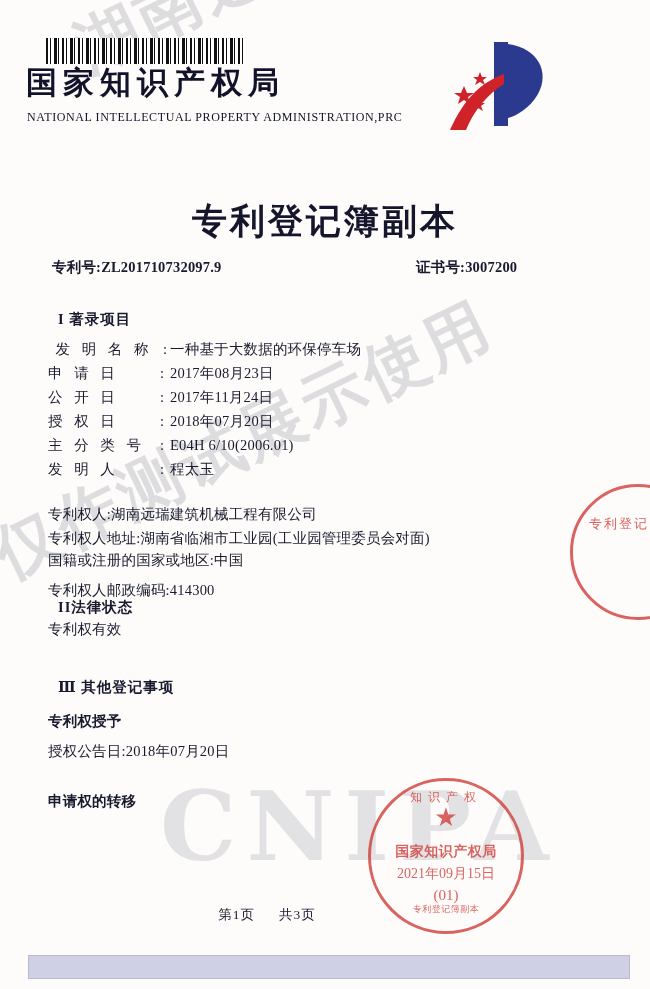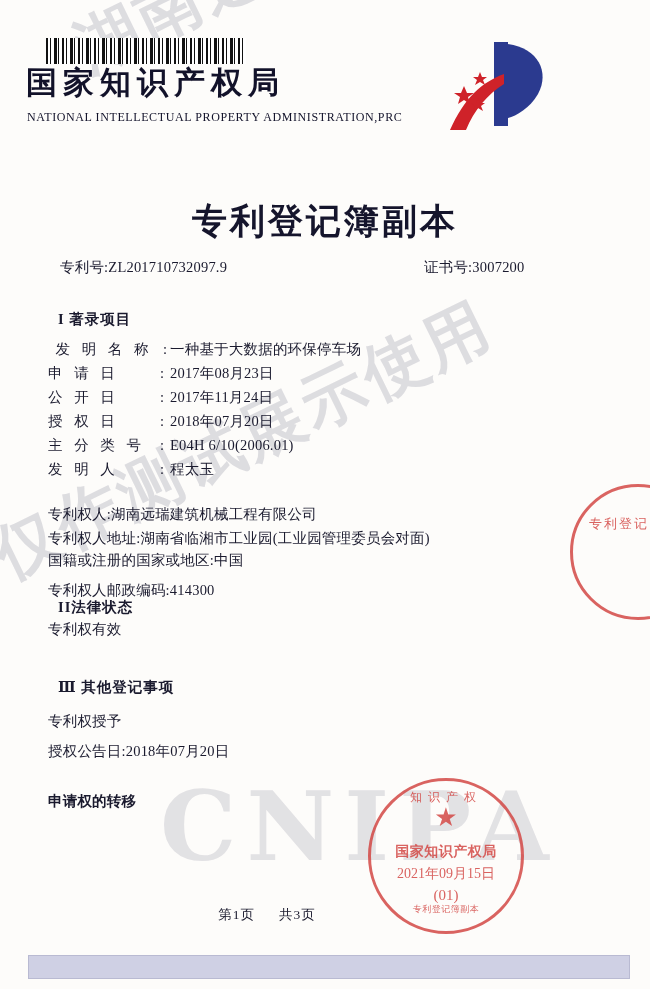--- a/index.html
+++ b/index.html
@@ -87,24 +87,25 @@
     font-weight: bold;
     letter-spacing: 3px;
     color: #15152c;
     font-family: "DejaVu Serif", "Liberation Serif", serif;
   }
 
   
   .id-row {
     position: absolute;
     top: 258px;
-    left: 12px;
+    left: 4px;
     width: 542px;
     height: 22px;
     font-size: 14.5px;
+    font-weight: bold;
   }
   .patent-no {
     position: absolute;
     left: 48px;
     top: 0;
     letter-spacing: 0.2px;
   }
   .cert-no {
     position: absolute;
     left: 412px;
@@ -156,21 +157,21 @@
     font-size: 14.5px;
     white-space: nowrap;
     letter-spacing: 0.2px;
   }
   .l1 { top: 505px; }
   .l2 { top: 529px; }
   .l3 { top: 553px; margin-top: 28px; }
   .l4 { top: 551px; }
 
   .status-line { top: 620px; }
-  .grant-head  { top: 712px; font-weight: normal; }
+  .grant-head  { top: 712px; font-weight: bold; }
   .grant-date  { top: 742px; }
   .transfer    { top: 792px; font-weight: bold; }
 
   
   .footer {
     position: absolute;
     top: 906px;
     width: 534px;
     text-align: center;
     font-size: 13.5px;

